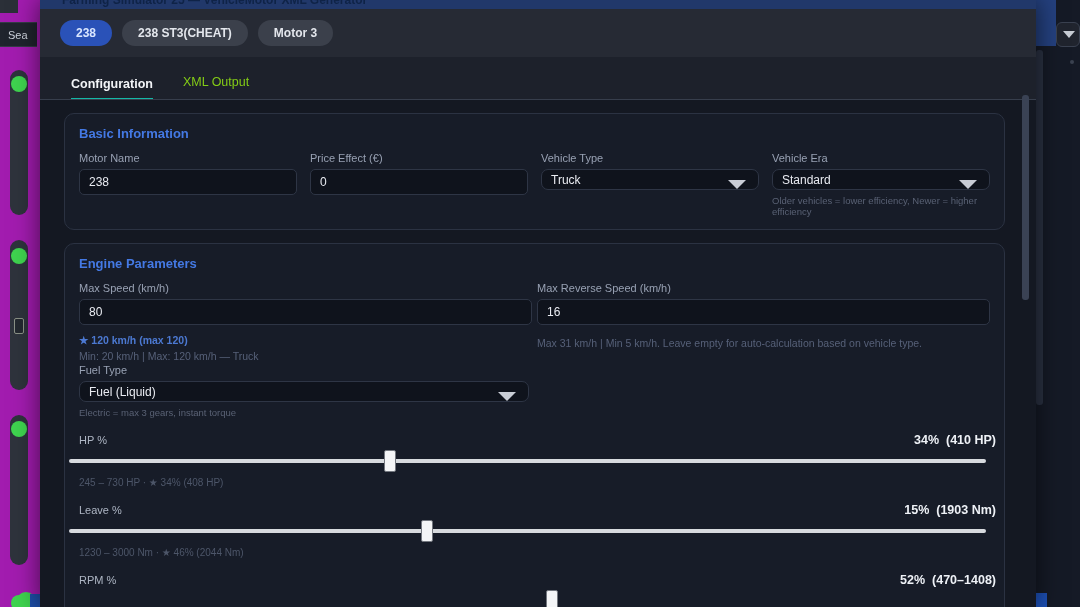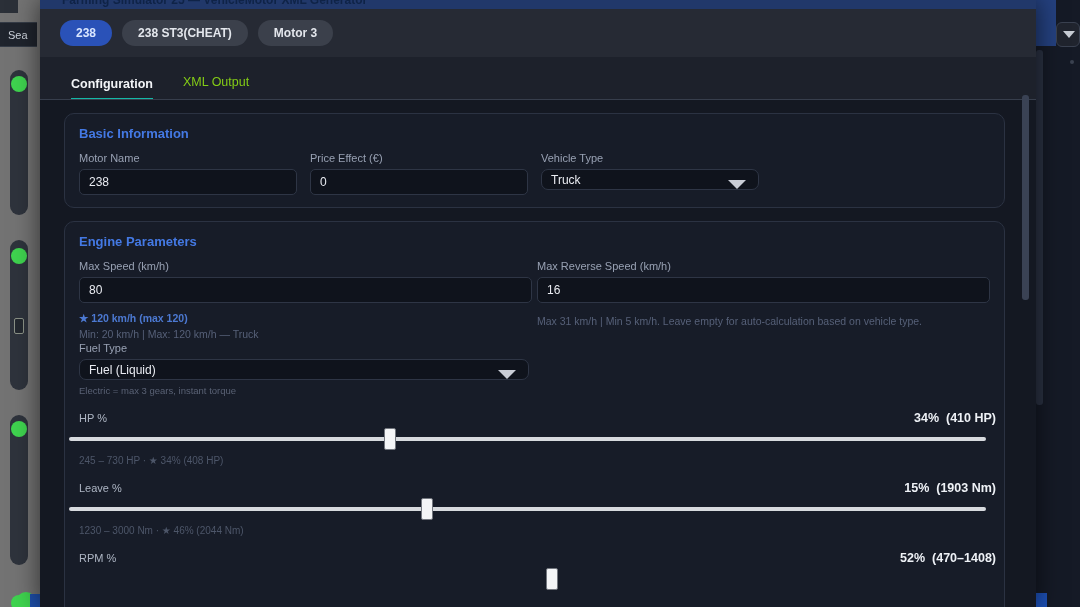--- a/index.html
+++ b/index.html
@@ -1,20 +1,20 @@
 <!DOCTYPE html>
 <html><head>
 <meta charset="utf-8">
 <style>
   html,body{margin:0;padding:0;background:#0b0e15;}
   *{box-sizing:border-box;font-family:"Liberation Sans",sans-serif;}
   .screen{position:relative;width:1080px;height:607px;overflow:hidden;background:#10141d;}
 
   
-  .bg-left{position:absolute;left:0;top:0;width:40px;height:607px;background:#737373;}
+  .bg-left{position:absolute;left:0;top:0;width:40px;height:607px;background:#a21caf;}
   .bg-corner-sq{position:absolute;left:0;top:0;width:18px;height:13px;background:#2b3038;}
   .bg-search{position:absolute;left:0;top:22px;width:37px;height:25px;background:#1f242d;border-top:1px solid #343b46;border-bottom:1px solid #343b46;color:#ccd2db;font-size:11px;line-height:24px;padding-left:8px;overflow:hidden;}
   .bg-pill{position:absolute;left:10px;width:18px;background:#2e333c;border-radius:9px;}
   .bg-dot{position:absolute;width:16px;height:16px;border-radius:50%;background:#3fd34f;}
   .bg-mini-sq{position:absolute;left:14px;top:318px;width:10px;height:16px;border:1px solid #8a9186;border-radius:2px;background:#23282f;}
   .bg-bottom-green{position:absolute;left:16px;top:592px;width:20px;height:20px;border-radius:50%;background:#3fd34f;}
   .bg-bottom-blue{position:absolute;left:30px;top:594px;width:18px;height:13px;background:#1d4ea8;}
 
   
   .bg-right{position:absolute;left:1036px;top:0;width:44px;height:607px;background:#151a26;}
@@ -131,20 +131,28 @@
             <div class="field-label">Price Effect (€)</div>
             <input class="tinput" value="0" style="">
           </div>
           <div>
             <div class="field-label">Vehicle Type</div>
             <div class="tselect">
               <span>Truck</span>
               <div class="tri"></div>
             </div>
           </div>
+          <div>
+            <div class="field-label">Vehicle Era</div>
+            <div class="tselect">
+              <span>Standard</span>
+              <div class="tri"></div>
+            </div>
+            <div class="micro-hint">Older vehicles = lower efficiency, Newer = higher efficiency</div>
+          </div>
         </div>
       </div>
 
       <div class="card engine">
         <div class="section-title">Engine Parameters</div>
 
         <div class="grid2">
           <div>
             <div class="field-label">Max Speed (km/h)</div>
             <input class="tinput" value="80" style="">

